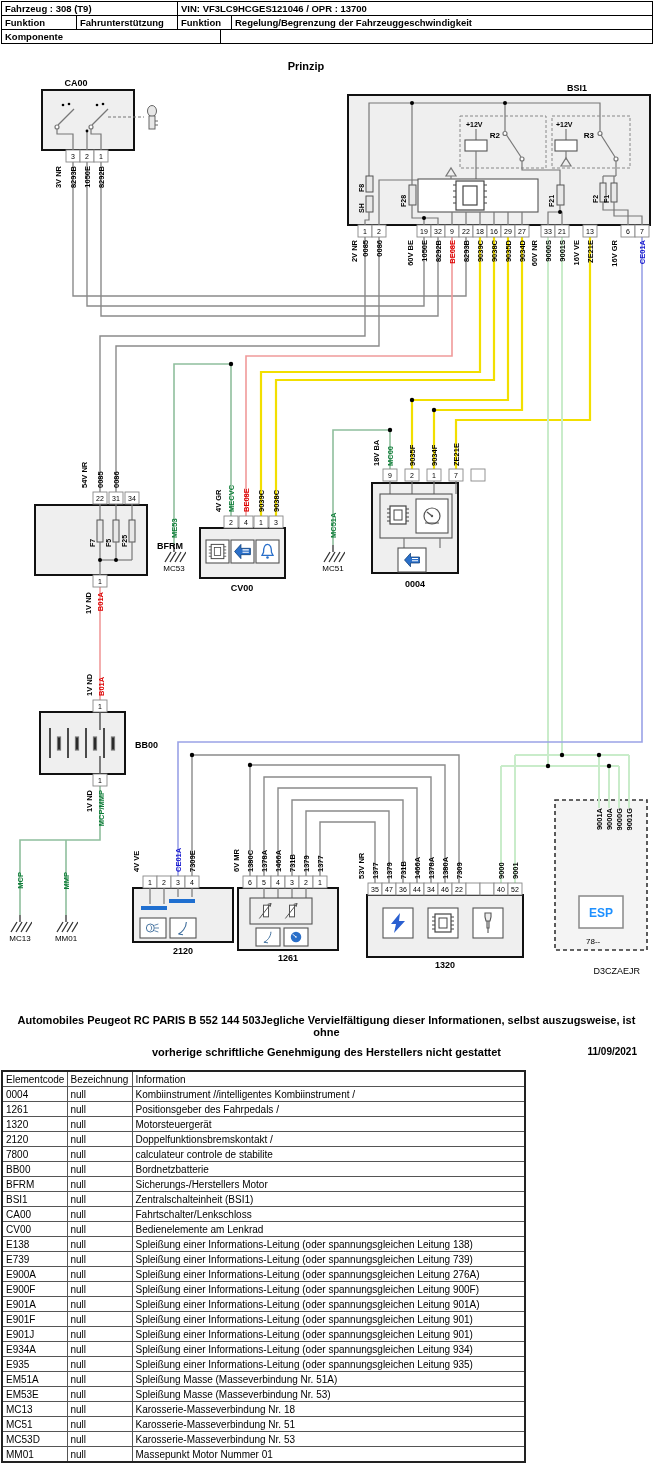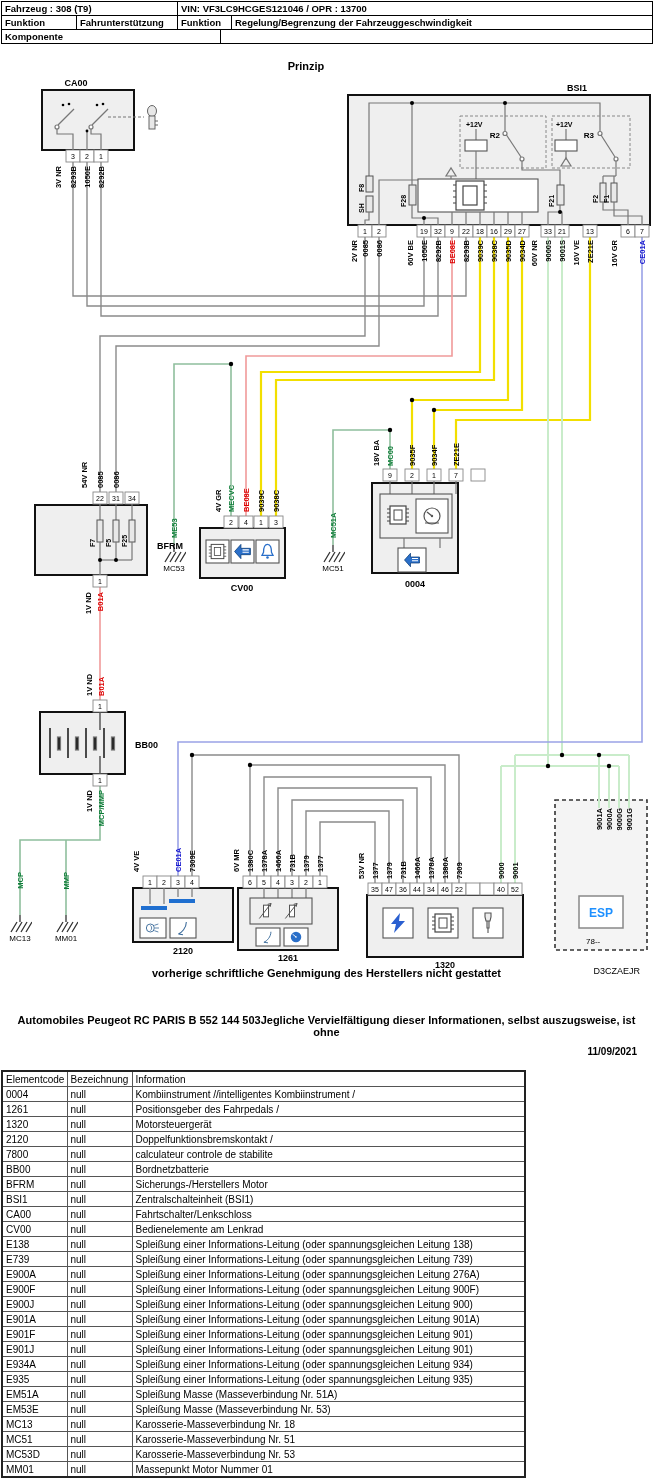--- a/index.html
+++ b/index.html
@@ -23,21 +23,21 @@
   .sub{fill:none;stroke:#555;stroke-width:1.1}
   .subf{fill:#fff;stroke:#555;stroke-width:1.1}
   .fuse{fill:#e8e8e8;stroke:#555;stroke-width:1}
   .pinbox{fill:#fff;stroke:#888;stroke-width:0.9}
   .pintext{font-size:7px;fill:#000}
   .dot{fill:#000}
   .espbox{fill:#f4f4f4;stroke:#333;stroke-width:1.6;stroke-dasharray:4,3}
   .dashrect{fill:none;stroke:#888;stroke-width:1;stroke-dasharray:3,2}
   .iline{stroke:#777;stroke-width:1.2;fill:none}
   .footer1,.footer2{position:absolute;left:10px;width:633px;text-align:center;font-weight:bold;font-size:11px;}
-  .footer1{top:1014px}.footer2{top:967px}
+  .footer1{top:1014px}.footer2{top:1046px}
   .fdate{position:absolute;top:1046px;right:16px;font-weight:bold;font-size:10px;}
   .btable{position:absolute;top:1070px;left:1px;width:525px;border-collapse:collapse;font-size:10px;border:2px solid #222;table-layout:fixed;}
   .btable td,.btable th{border:1px solid #555;padding:1px 3px;height:12px;text-align:left;font-weight:normal;white-space:nowrap;overflow:hidden;}
 </style>
 </head>
 <body>
 
 <div class="page">
 
   <div class="hdr">
@@ -632,25 +632,20 @@
           <td>null</td>
           <td>Spleißung einer Informations-Leitung (oder spannungsgleichen Leitung 276A)</td>
         </tr>
 
         <tr>
           <td>E900F</td>
           <td>null</td>
           <td>Spleißung einer Informations-Leitung (oder spannungsgleichen Leitung 900F)</td>
         </tr>
 
-        <tr>
-          <td>E900J</td>
-          <td>null</td>
-          <td>Spleißung einer Informations-Leitung (oder spannungsgleichen Leitung 900)</td>
-        </tr>
 
         <tr>
           <td>E901A</td>
           <td>null</td>
           <td>Spleißung einer Informations-Leitung (oder spannungsgleichen Leitung 901A)</td>
         </tr>
 
         <tr>
           <td>E901F</td>
           <td>null</td>

